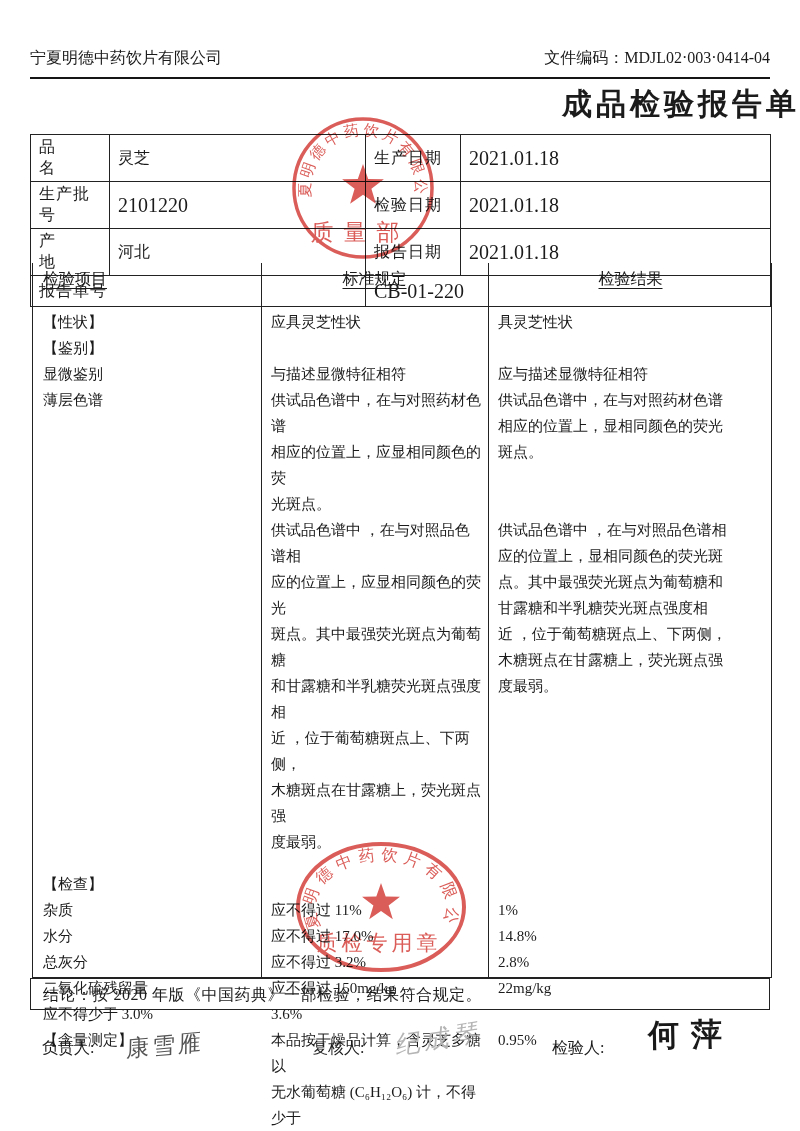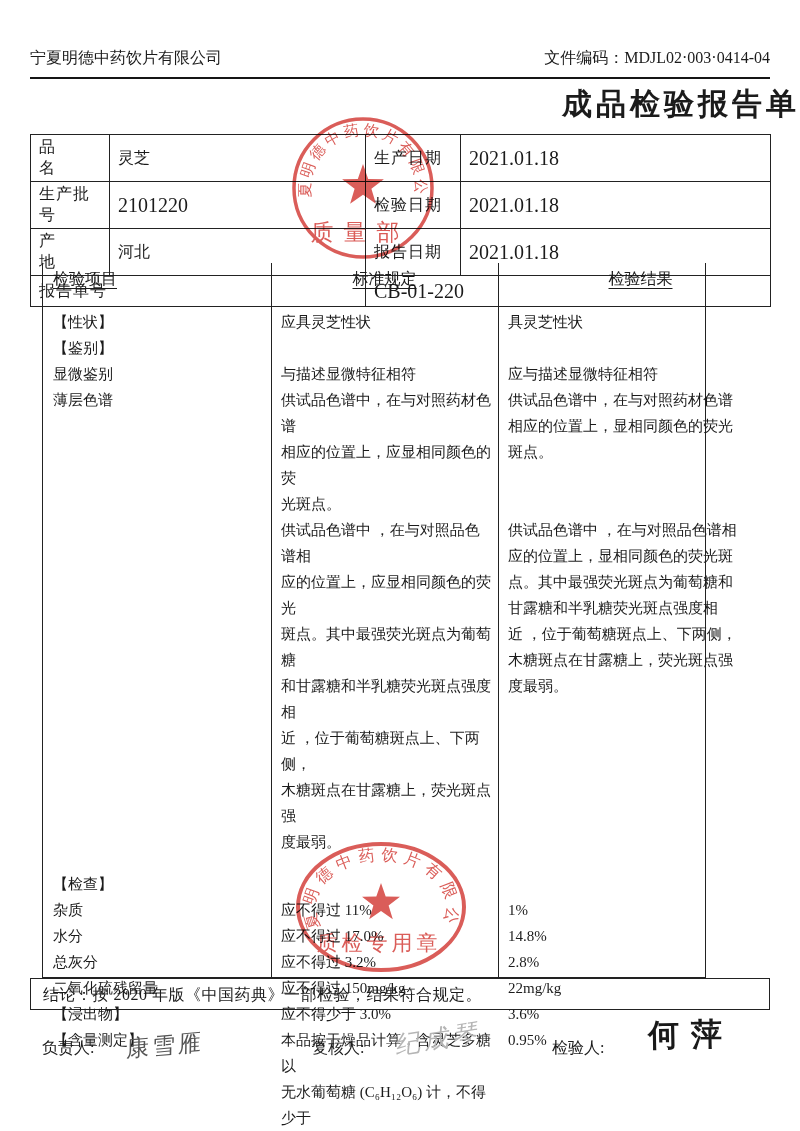--- a/index.html
+++ b/index.html
@@ -11,21 +11,21 @@
   .doc-header { position:absolute; left:30px; top:48px; width:740px; display:flex; justify-content:space-between; align-items:flex-end; padding-bottom:8px; border-bottom:2px solid #151515; font-size:16px; }
   .doc-title { position:absolute; left:0; top:84px; width:800px; text-align:right; font-family:"Liberation Sans","DejaVu Sans",sans-serif; font-weight:700; font-size:30px; letter-spacing:4px; }
 
   
   table.info { position:absolute; left:30px; top:134px; width:740px; border-collapse:collapse; table-layout:fixed; font-size:16px; }
   table.info td { border:1px solid #222; height:31px; padding:2px 8px; vertical-align:middle; }
   td.lbl { letter-spacing:1px; }
   .num { font-size:20px; }
 
   
-  .main-table { position:absolute; left:42px; top:263px; width:664px; height:715px; border:1px solid #222; border-top:none; }
+  .main-table { position:absolute; left:32px; top:263px; width:740px; height:715px; border:1px solid #222; border-top:none; }
   .vline { position:absolute; top:0; bottom:0; width:1px; background:#222; }
   .vline.v1 { left:228px; } .vline.v2 { left:455px; }
   .mhead { display:grid; grid-template-columns:228px 227px 285px; height:46px; padding-top:6px; font-size:16px; }
   .mhead .hcell { text-align:center; }
   .mhead .hcell:first-child { text-align:left; padding-left:10px; }
   .mhead u { text-underline-offset:4px; }
   .mrow { display:grid; grid-template-columns:228px 227px 285px; }
   .cell { font-size:15px; line-height:26px; white-space:pre-line; padding:0 6px 0 10px; }
   .sec-gap { height:16px; }
   .stamp { position:absolute; mix-blend-mode:multiply; opacity:.85; pointer-events:none; }
@@ -181,21 +181,20 @@
           <div class="cell">2.8%</div>
         </div>
 
         <div class="mrow">
           <div class="cell">二氧化硫残留量</div>
           <div class="cell">应不得过 150mg/kg</div>
           <div class="cell">22mg/kg</div>
         </div>
 
         <div class="mrow">
-          <div class="cell">【浸出物】</div>
           <div class="cell">应不得少于 3.0%</div>
           <div class="cell">3.6%</div>
         </div>
 
         <div class="mrow">
           <div class="cell">【含量测定】</div>
           <div class="cell">本品按干燥品计算，含灵芝多糖以
 无水葡萄糖 (C₆H₁₂O₆) 计，不得少于
 0.90%</div>
           <div class="cell">0.95%</div>

